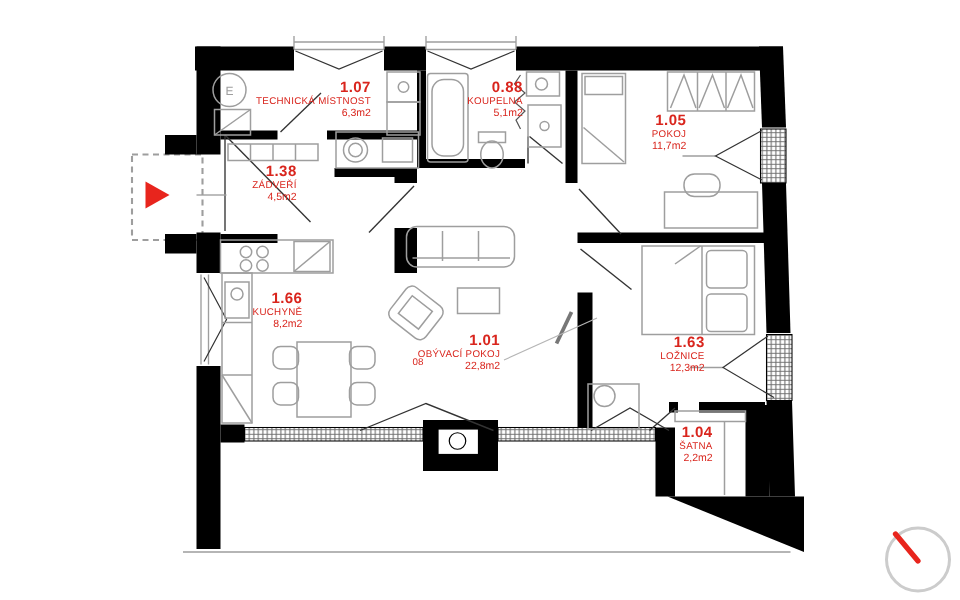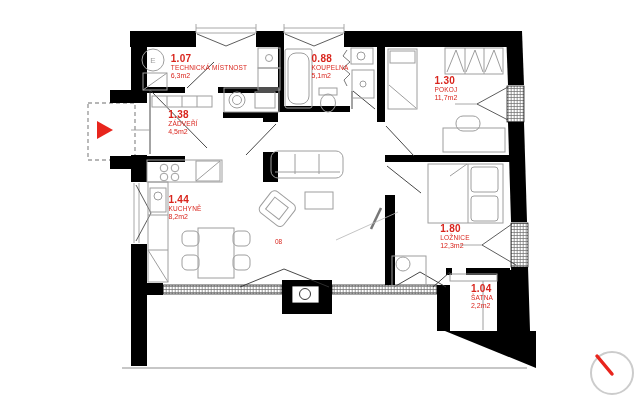--- a/index.html
+++ b/index.html
@@ -1,19 +1,19 @@
 <!DOCTYPE html>
 <html><head>
 <meta charset="utf-8">
 <style>
   html,body{margin:0;padding:0;background:#fff;}
   #stage{position:relative;width:640px;height:400px;background:#ffffff;overflow:hidden;
          font-family:"Liberation Sans",sans-serif;}
   #plan-svg{position:absolute;left:0;top:0;}
-  .room-label{position:absolute;transform:translateX(-50%);text-align:left;
+  .room-label{position:absolute;transform:translateX(-50%);text-align:right;
               color:#d9251d;white-space:nowrap;pointer-events:none;}
   .rnum{font-size:10px;font-weight:bold;line-height:10px;letter-spacing:.3px;}
   .rname{font-size:6.5px;line-height:8px;letter-spacing:.2px;}
   .rarea{font-size:7px;line-height:8px;}
   .mini-label{position:absolute;color:#d9251d;font-size:6.5px;line-height:7px;}
 </style>
 </head>
 <body>
 
 <div id="stage">
@@ -246,40 +246,45 @@
   <div class="rnum">1.07</div>
   <div class="rname">TECHNICKÁ MÍSTNOST</div>
   <div class="rarea">6,3m2</div>
 </div>
 <div class="room-label" style="left:330px;top:54px">
   <div class="rnum">0.88</div>
   <div class="rname">KOUPELNA</div>
   <div class="rarea">5,1m2</div>
 </div>
 <div class="room-label" style="left:446px;top:76px">
-  <div class="rnum">1.30</div>
+  <div class="rnum">1.05</div>
   <div class="rname">POKOJ</div>
   <div class="rarea">11,7m2</div>
 </div>
 <div class="room-label" style="left:183px;top:110px">
   <div class="rnum">1.38</div>
   <div class="rname">ZÁDVEŘÍ</div>
   <div class="rarea">4,5m2</div>
 </div>
 <div class="room-label" style="left:185px;top:195px">
-  <div class="rnum">1.44</div>
+  <div class="rnum">1.66</div>
   <div class="rname">KUCHYNĚ</div>
   <div class="rarea">8,2m2</div>
 </div>
+<div class="room-label" style="left:306px;top:223px">
+  <div class="rnum">1.01</div>
+  <div class="rname">OBÝVACÍ POKOJ</div>
+  <div class="rarea">22,8m2</div>
+</div>
 <div class="room-label" style="left:455px;top:224px">
-  <div class="rnum">1.80</div>
+  <div class="rnum">1.63</div>
   <div class="rname">LOŽNICE</div>
   <div class="rarea">12,3m2</div>
 </div>
-<div class="room-label" style="left:482px;top:284px">
+<div class="room-label" style="left:464px;top:284px">
   <div class="rnum">1.04</div>
   <div class="rname">ŠATNA</div>
   <div class="rarea">2,2m2</div>
 </div>
 
 <div class="mini-label" style="left:275px;top:238px">08</div>
 
 </div>
 
 </body></html>

